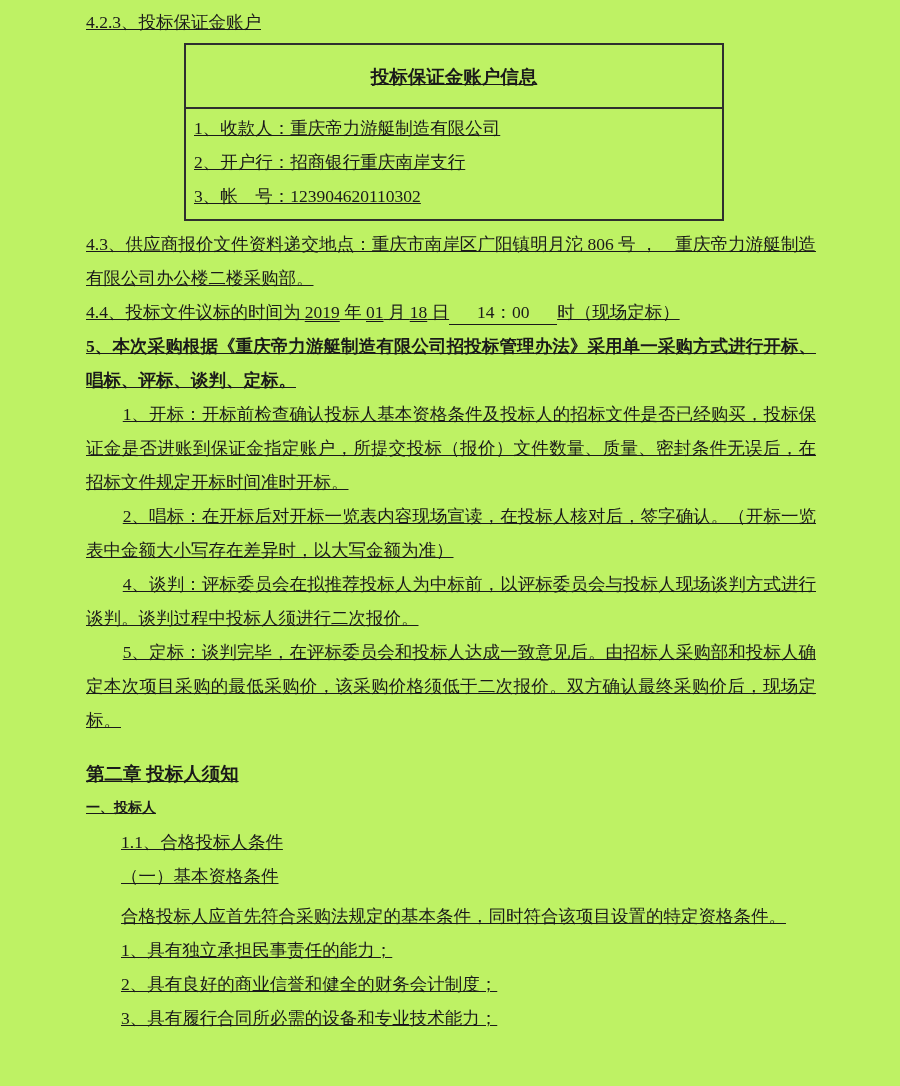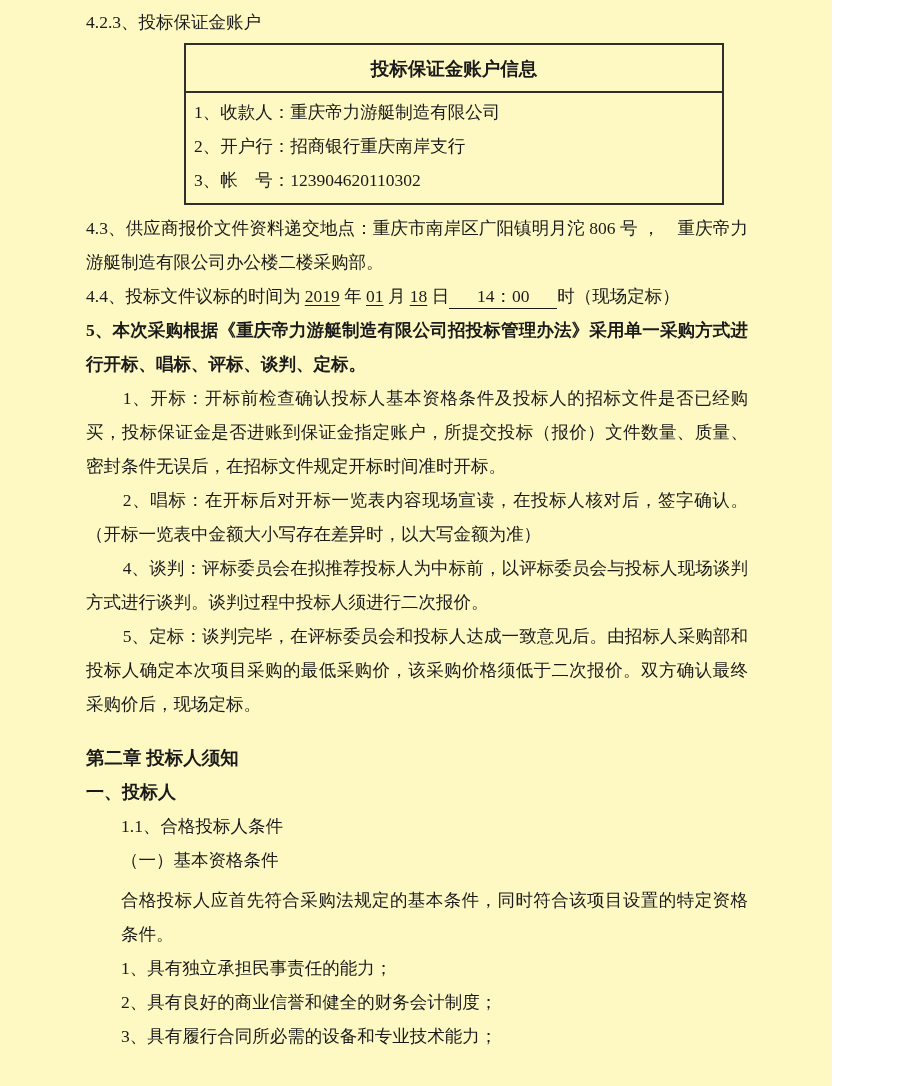--- a/index.html
+++ b/index.html
@@ -1,45 +1,46 @@
 <!DOCTYPE html>
 <html><head>
 <meta charset="utf-8">
 <style>
   html, body { margin:0; padding:0; background:#ffffff; }
   .page {
     position:relative;
-    width:832px; height:1086px;
+    width:900px; height:1086px;
     box-sizing:border-box;
-    background:#fef9c3;
+    background:#bef264;
     padding:5px 84px 0 86px;
     font-family:"Liberation Serif","DejaVu Serif",serif;
     font-size:17.5px;
     color:#1a1a1a;
     overflow:hidden;
+    text-decoration:underline;
   }
   p { margin:0; line-height:34px; }
   .justify { text-align:justify; }
   .indent { text-indent:2.1em; }
   .bold { font-weight:bold; }
 
   
   .deposit-table {
     width:540px;
     margin:4px 0 6px 98px;
     border-collapse:collapse;
     border:2px solid #2f2f2f;
   }
   .deposit-table th {
     border-bottom:2px solid #2f2f2f;
     font-weight:bold;
     font-size:18.5px;
     text-align:center;
     height:30px;
-    padding:8px;
+    padding:16px;
   }
   .deposit-table td { padding:2px 14px 6px 8px; }
   .deposit-table td p { line-height:34px; }
 
   
   .u { text-decoration:underline; text-underline-offset:3px; }
   .u-wide {
     display:inline-block;
     min-width:108px;
     text-align:center;
@@ -48,21 +49,21 @@
     vertical-align:baseline;
   }
 
   
   .chapter-title {
     text-align:left;
     font-weight:bold;
     font-size:18.5px;
     margin-top:20px;
   }
-  .lv1-heading { font-weight:bold; font-size:18px; }
+  .lv1-heading { font-weight:bold; font-size:14px; }
   .sub { padding-left:35px; }
   .intro-gap { margin-top:6px; }
 </style>
 </head>
 <body>
 
 <div class="page">
 
   <p>4.2.3、投标保证金账户</p>
 

